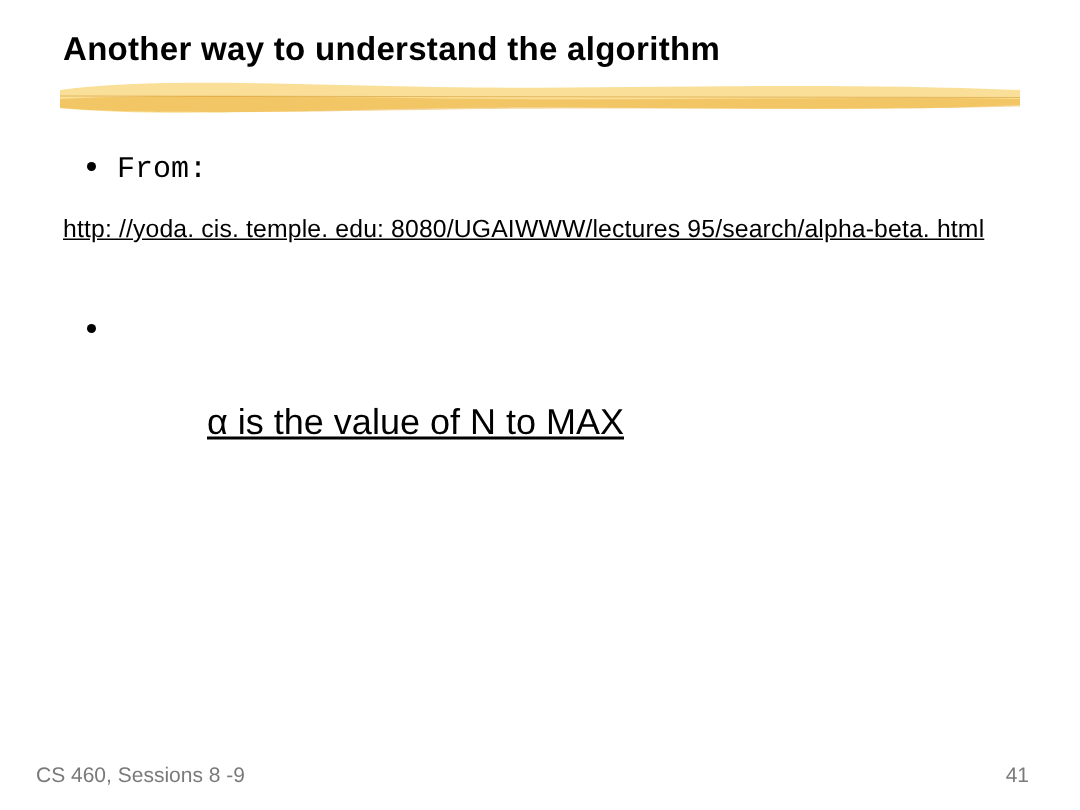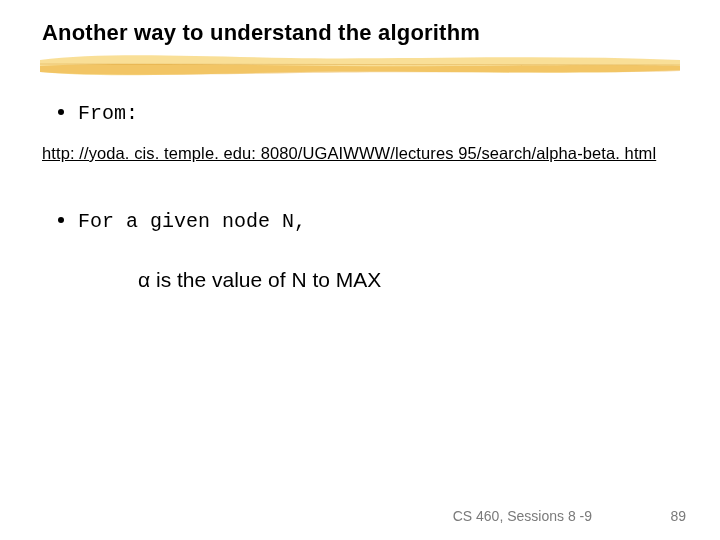--- a/index.html
+++ b/index.html
@@ -62,34 +62,36 @@
     top: 144px;
     font-family: Verdana, Geneva, sans-serif;
     font-size: 16.5px;
     text-decoration: underline;
     letter-spacing: 0.1px;
     text-align: center;
   }
   .sub {
     position: absolute;
     left: 138px;
-    font-size: 21px;
+    font-size: 24px;
+    text-decoration: underline;
   }
   #s1 { top: 268px; }
   #s2 { top: 290px; }
   .footer {
     position: absolute;
     bottom: 16px;
     font-size: 14px;
     color: #7a7a7a;
   }
   #footer-center {
     left: 0;
     width: 592px;
-    text-align: right;
+    text-align: left;
+    padding-left: 24px;
   }
   #footer-page {
     right: 34px;
   }
 </style>
 </head>
 <body>
 
 <div class="slide">
 
@@ -101,21 +103,21 @@
     <path d="M0 12 L 640 13" stroke="#c9861a" stroke-width="0.6" opacity="0.5"></path>
   </svg>
 
   <div id="b1" class="bullet">
     <span class="dot"></span><span class="txt">From:</span>
   </div>
 
   <div class="link">http: //yoda. cis. temple. edu: 8080/UGAIWWW/lectures 95/search/alpha-beta. html</div>
 
   <div id="b2" class="bullet">
-    <span class="dot"></span><span class="txt">For a given node N,</span>
+    <span class="dot"></span>
   </div>
 
   <div id="s1" class="sub">α is the value of N to MAX</div>
 
   <div id="footer-center" class="footer">CS 460,  Sessions 8 -9</div>
-  <div id="footer-page" class="footer">89</div>
+  <div id="footer-page" class="footer">41</div>
 
 </div>
 
 </body></html>

